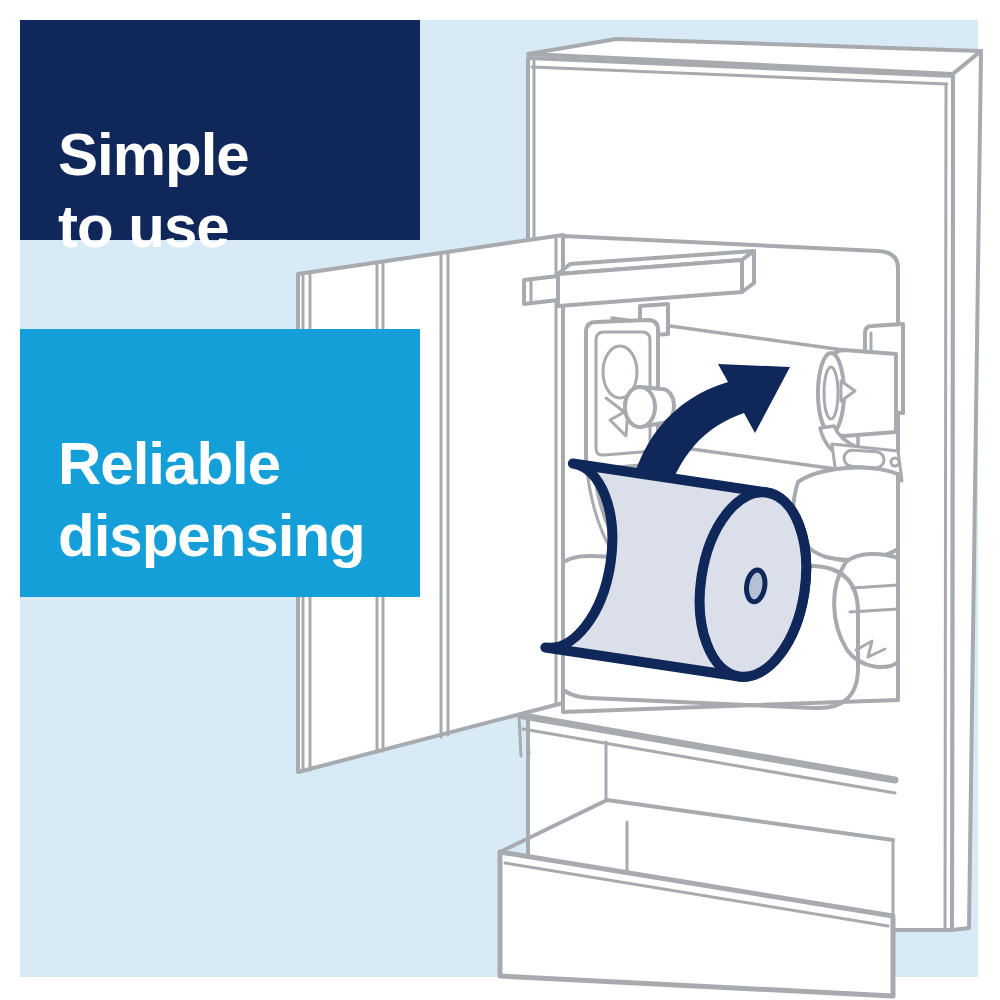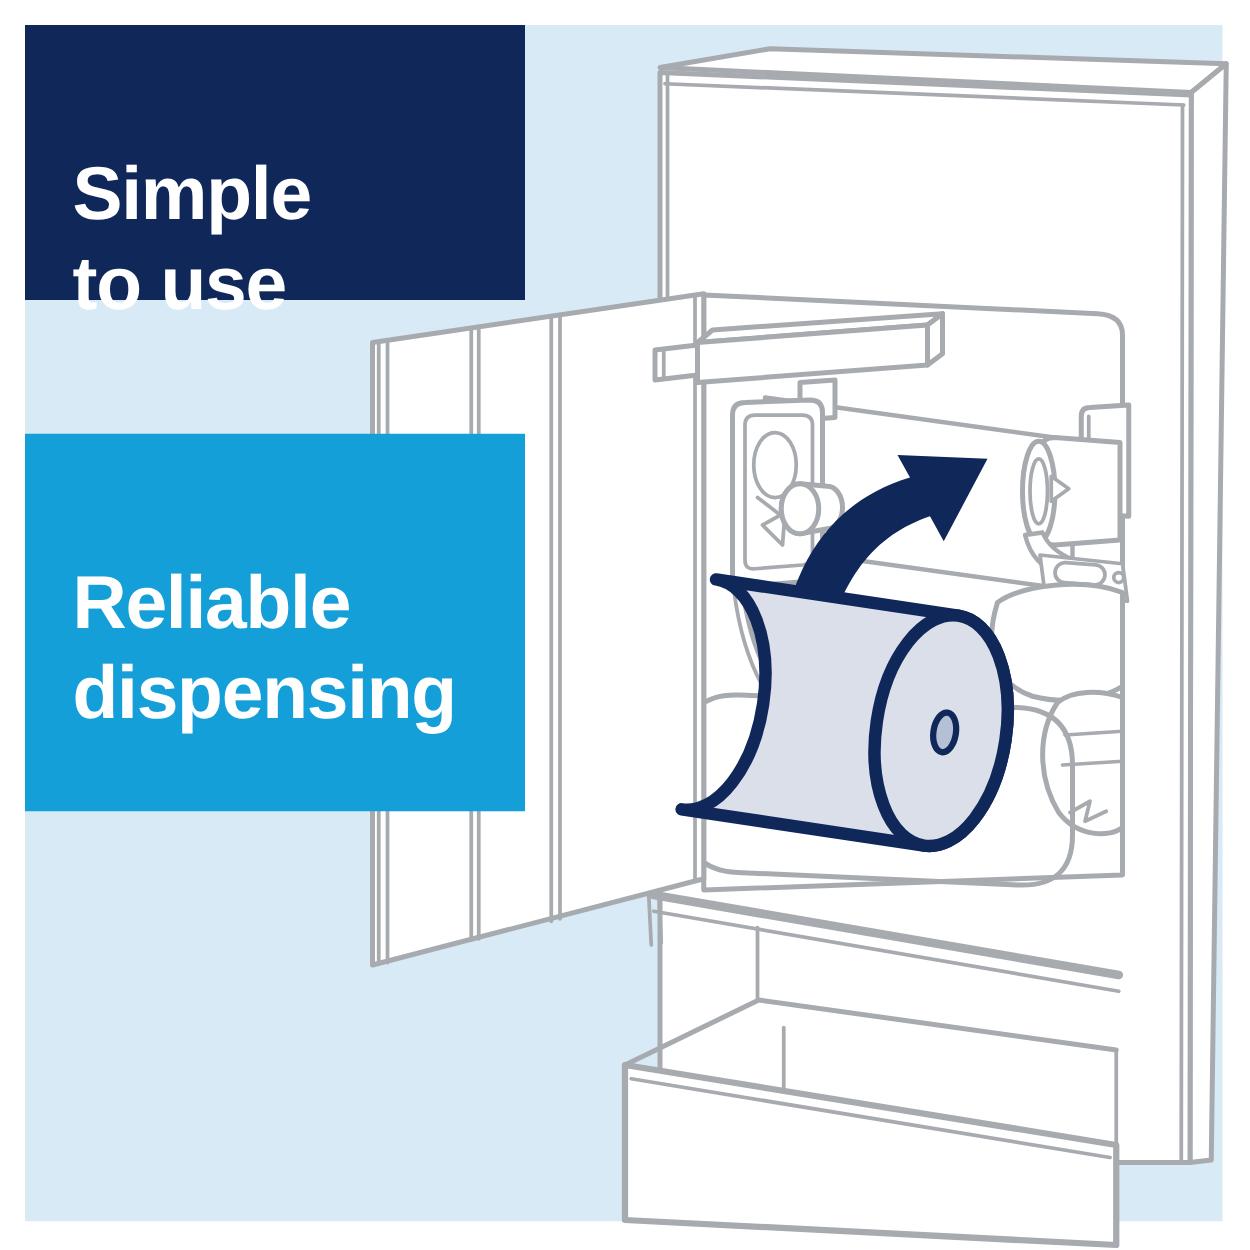--- a/index.html
+++ b/index.html
@@ -7,21 +7,21 @@
     position:relative;width:1000px;height:1000px;background:#fff;overflow:hidden;
     font-family:"Liberation Sans", sans-serif;
   }
   .illustration{position:absolute;left:0;top:0;width:1000px;height:1000px;}
   .benefit{
     position:absolute;left:20px;width:400px;box-sizing:border-box;
     color:#fff;font-weight:bold;font-size:60px;line-height:72px;
     letter-spacing:-1px;white-space:pre-line;padding:27px 0 0 38px;
   }
   .benefit-1{top:20px;height:220px;}
-  .benefit-2{top:347px;height:302px;}
+  .benefit-2{top:329px;height:268px;}
   .benefit-3{top:672px;height:305px;border-bottom-right-radius:78px;}
 </style>
 </head>
 <body>
 
 <div class="stage">
 
   <svg class="illustration" viewBox="0 0 1000 1000" aria-hidden="true">
 
     <rect x="20" y="20" width="958" height="957" fill="#d7eaf6" style="fill: rgb(215, 234, 246);"></rect>

